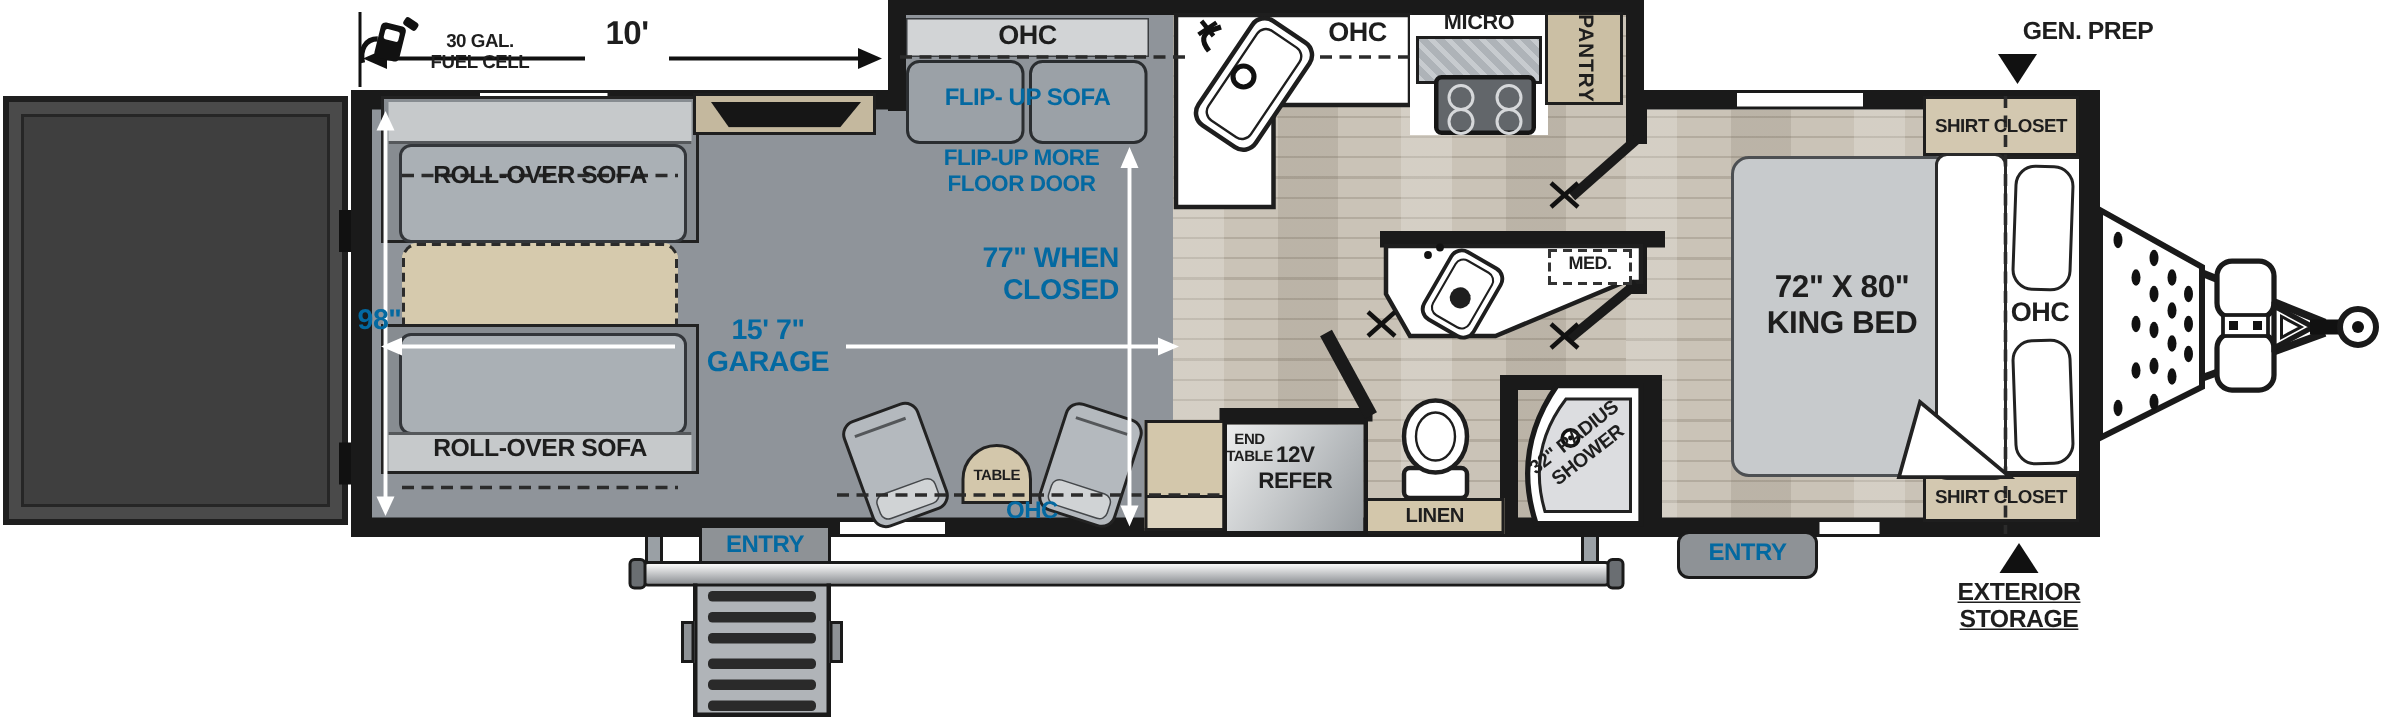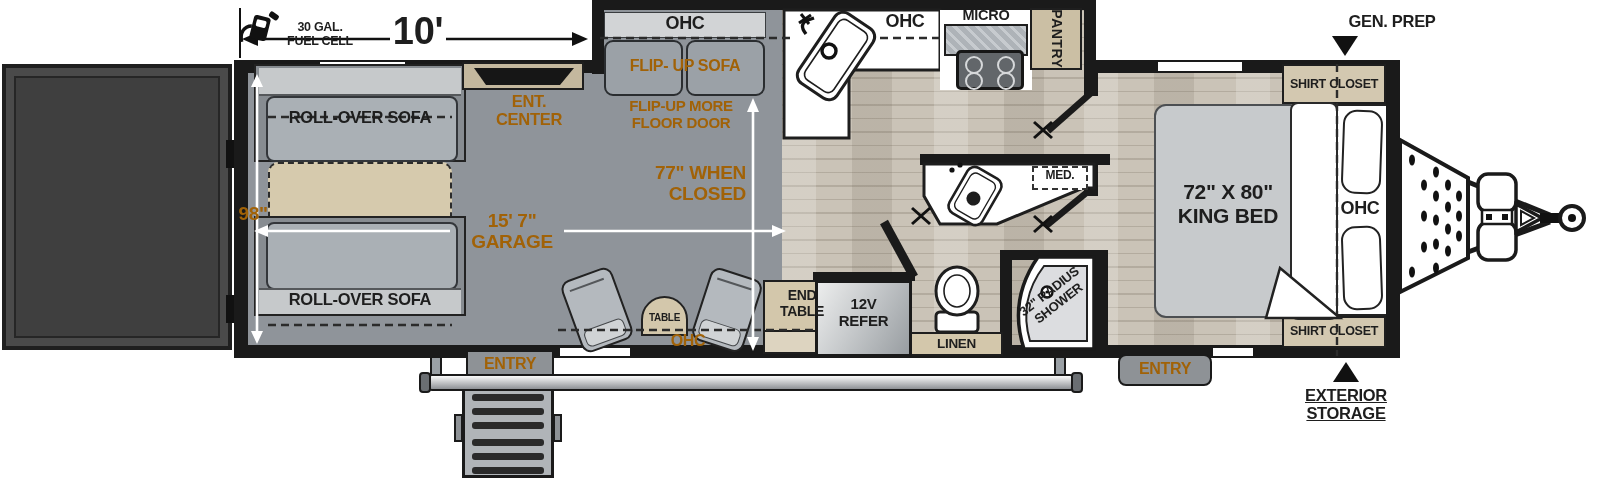--- a/index.html
+++ b/index.html
@@ -1,21 +1,21 @@
 <!DOCTYPE html>
 <html><head>
 <meta charset="utf-8">
 <style>
   html,body{margin:0;padding:0;background:#fff;}
   #plan{position:relative;width:1600px;height:480px;background:#fff;overflow:hidden;
         font-family:"Liberation Sans","DejaVu Sans",sans-serif;}
   .abs{position:absolute;}
   .lb{position:absolute;font-weight:bold;color:#1e1e1e;white-space:pre-line;text-align:center;
       line-height:1.12;letter-spacing:-0.3px;}
-  .wh{color:#a16207;}
+  .wh{color:#0369a1;}
   .wall{position:absolute;background:#1a1a1a;}
   .slit{position:absolute;background:#ffffff;}
   svg{position:absolute;left:0;top:0;}
   .wood{background:
     repeating-linear-gradient(90deg, rgba(255,255,255,.20) 0 34px, rgba(0,0,0,0) 34px 70px,
        rgba(95,85,70,.14) 70px 110px, rgba(0,0,0,0) 110px 152px),
     repeating-linear-gradient(0deg, rgba(0,0,0,0) 0 12px, rgba(110,100,85,.25) 12px 13.5px),
     #cac3b7;}
   .tan{background:#d3c7ab;border:2px solid #1e1e1e;}
 </style>
@@ -246,50 +246,48 @@
     <polygon points="254,231 268,225 268,237" fill="#fff"></polygon>
     <polygon points="786,231 772,225 772,237" fill="#fff"></polygon>
 
     <line x1="753" y1="105" x2="753" y2="344" stroke="#fff" stroke-width="2.6"></line>
     <polygon points="753,98 747,112 759,112" fill="#fff"></polygon>
     <polygon points="753,351 747,337 759,337" fill="#fff"></polygon>
   </svg>
 
   <div class="lb" style="left:272px;top:20px;width:96px;font-size:12.5px;">30 GAL.
 FUEL CELL</div>
-  <div class="lb" style="left:392px;top:10px;width:52px;font-size:38px;">10'</div>
+  <div class="lb" style="left:392px;top:10px;width:52px;font-size:22px;">10'</div>
   <div class="lb wh" style="left:231px;top:203px;width:44px;font-size:19px;">98"</div>
   <div class="lb wh" style="left:452px;top:210px;width:120px;font-size:19px;">15' 7"
 GARAGE</div>
   <div class="lb wh" style="left:640px;top:162px;width:106px;font-size:19px;text-align:right;">77" WHEN
 CLOSED</div>
   <div class="lb" style="left:276px;top:108px;width:168px;font-size:16.5px;">ROLL-OVER SOFA</div>
   <div class="lb" style="left:276px;top:290px;width:168px;font-size:16.5px;">ROLL-OVER SOFA</div>
-  <div class="lb wh" style="left:464px;top:92px;width:130px;font-size:16.5px;">ENT.
-CENTER</div>
   <div class="lb" style="left:604px;top:13px;width:162px;font-size:18px;">OHC</div>
   <div class="lb wh" style="left:604px;top:57px;width:162px;font-size:16px;">FLIP- UP SOFA</div>
   <div class="lb wh" style="left:606px;top:98px;width:150px;font-size:15px;">FLIP-UP MORE
 FLOOR DOOR</div>
   <div class="lb" style="left:876px;top:11px;width:58px;font-size:18px;">OHC</div>
   <div class="lb" style="left:944px;top:7px;width:84px;font-size:14.5px;">MICRO</div>
   <div class="lb" style="left:1296px;top:12px;width:100px;font-size:16.5px;margin-left:46px;">GEN. PREP</div>
   <div class="abs" style="left:1332px;top:36px;width:0;height:0;border-left:13px solid transparent;border-right:13px solid transparent;border-top:20px solid #111;"></div>
   <div class="lb" style="left:1282px;top:77px;width:104px;font-size:12.5px;">SHIRT CLOSET</div>
   <div class="lb" style="left:1282px;top:324px;width:104px;font-size:12.5px;">SHIRT CLOSET</div>
   <div class="lb" style="left:1334px;top:198px;width:52px;font-size:18px;">OHC</div>
   <div class="lb" style="left:1158px;top:180px;width:140px;font-size:21px;">72" X 80"
 KING BED</div>
   <div class="lb" style="left:1032px;top:169px;width:56px;font-size:12px;">MED.</div>
   <div class="lb" style="left:1008px;top:283px;width:92px;font-size:13px;transform:rotate(-38deg);">32" RADIUS
 SHOWER</div>
   <div class="lb" style="left:910px;top:336px;width:93px;font-size:13.5px;">LINEN</div>
   <div class="lb" style="left:815px;top:296px;width:97px;font-size:15px;">12V
 REFER</div>
-  <div class="lb" style="left:763px;top:288px;width:78px;font-size:14px;">END
+  <div class="lb" style="left:763px;top:288px;width:78px;font-size:10px;padding-left:31px;">END
 TABLE</div>
   <div class="lb" style="left:642px;top:312px;width:45px;font-size:10px;">TABLE</div>
   <div class="lb wh" style="left:656px;top:332px;width:64px;font-size:16px;">OHC</div>
   <div class="lb wh" style="left:466px;top:355px;width:88px;font-size:16px;">ENTRY</div>
   <div class="lb wh" style="left:1118px;top:360px;width:94px;font-size:16px;">ENTRY</div>
   <div class="abs" style="left:1333px;top:362px;width:0;height:0;border-left:13px solid transparent;border-right:13px solid transparent;border-bottom:20px solid #111;"></div>
   <div class="lb" style="left:1294px;top:386px;width:104px;font-size:16.5px;text-decoration:underline;">EXTERIOR
 STORAGE</div>
 
 </div>

